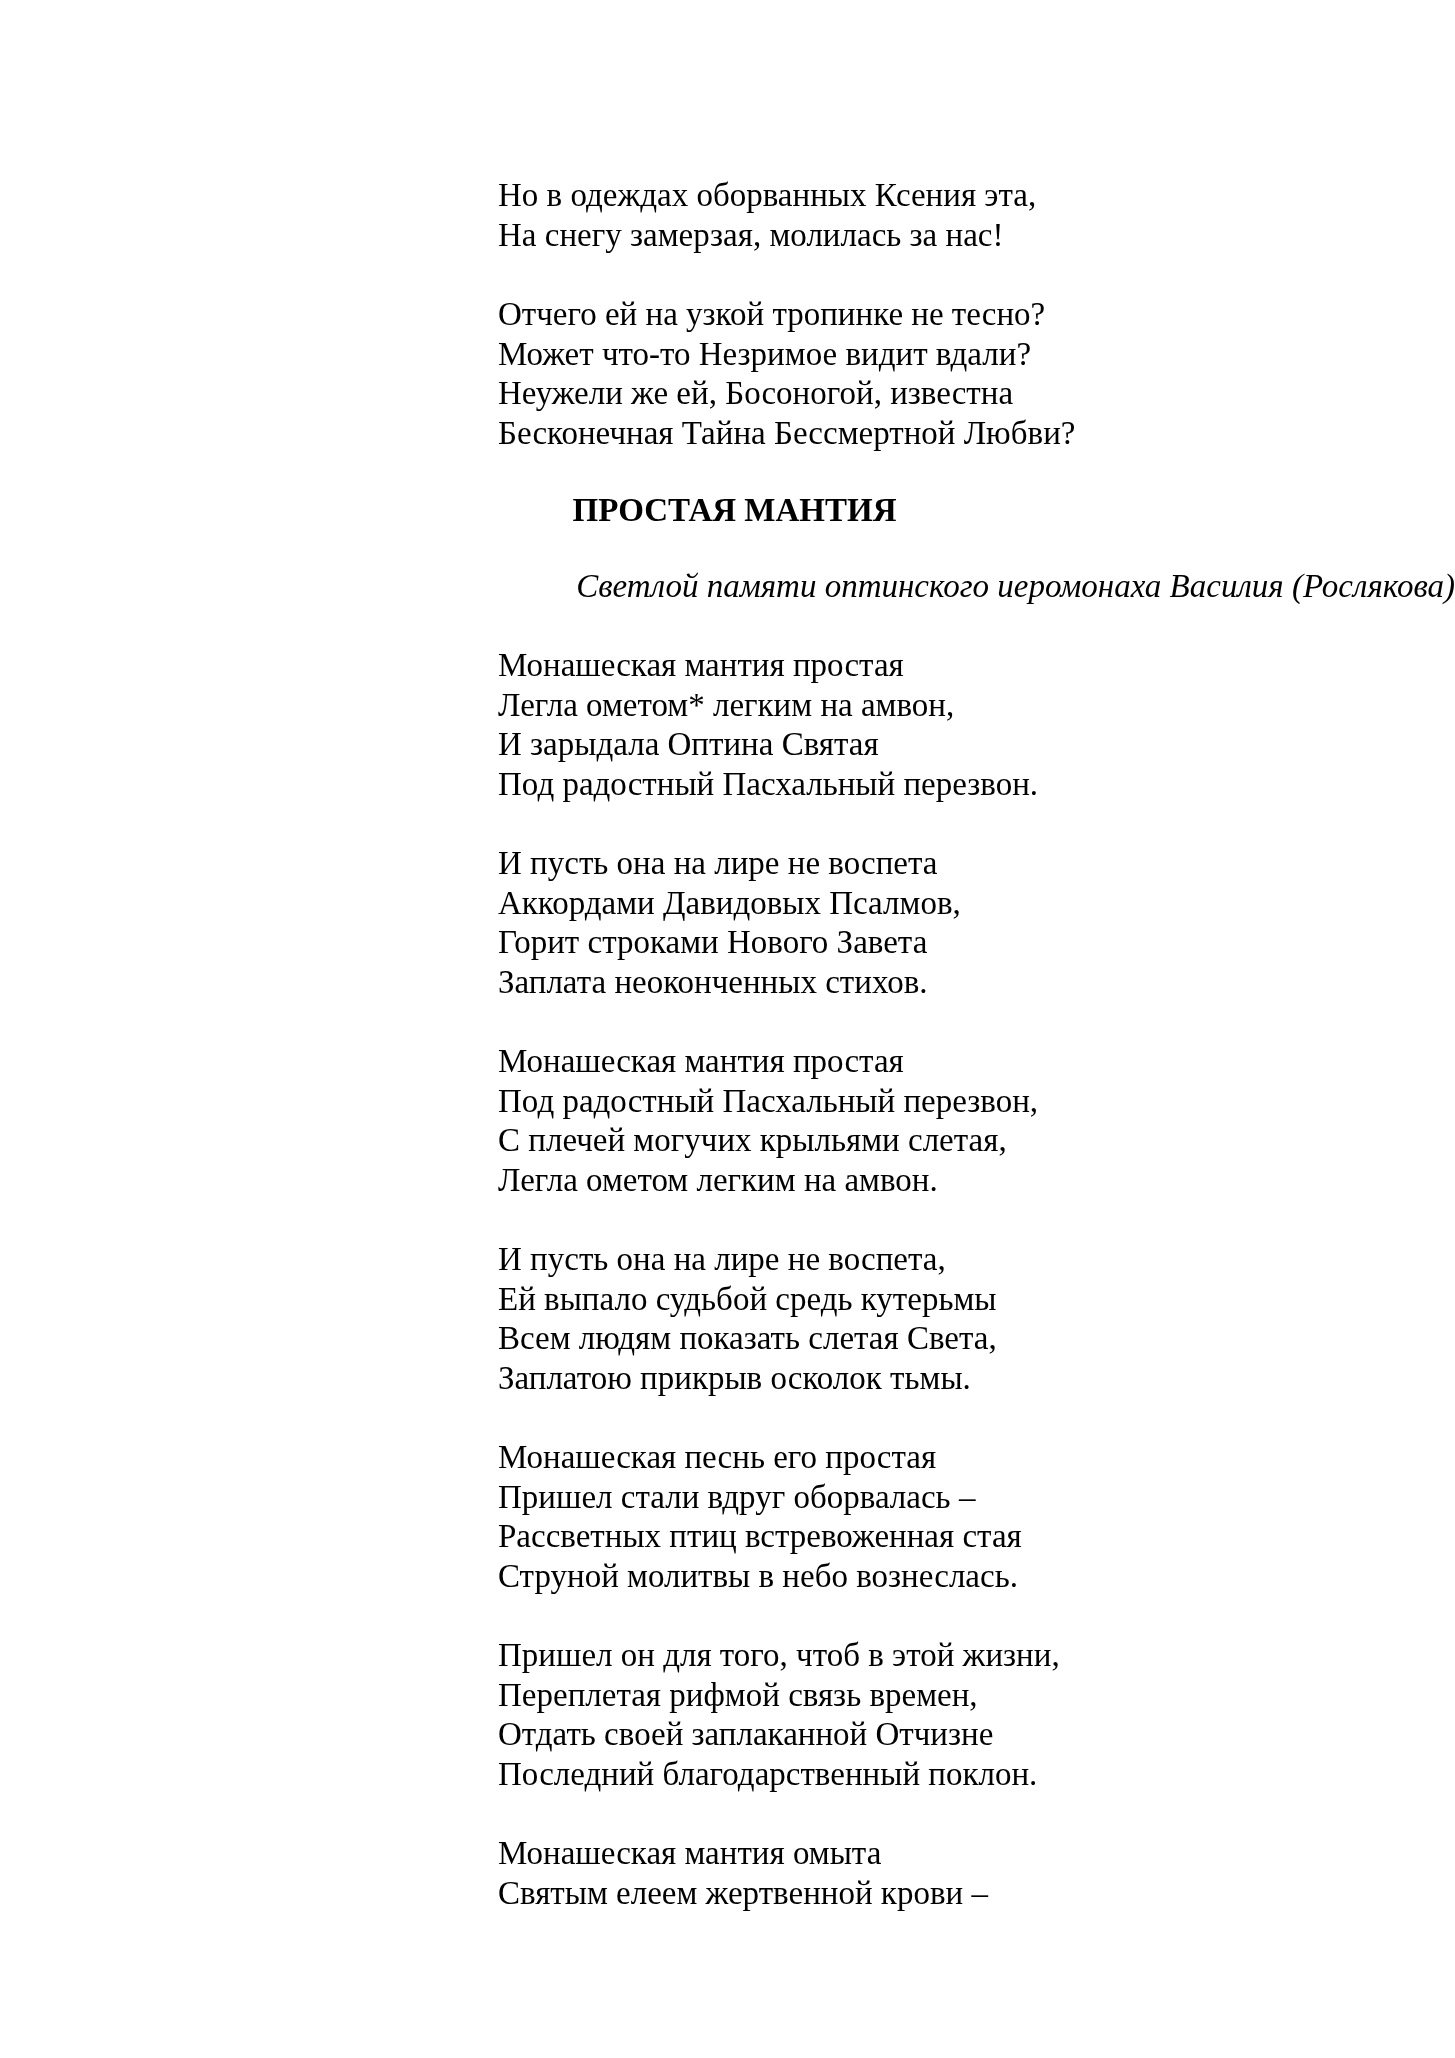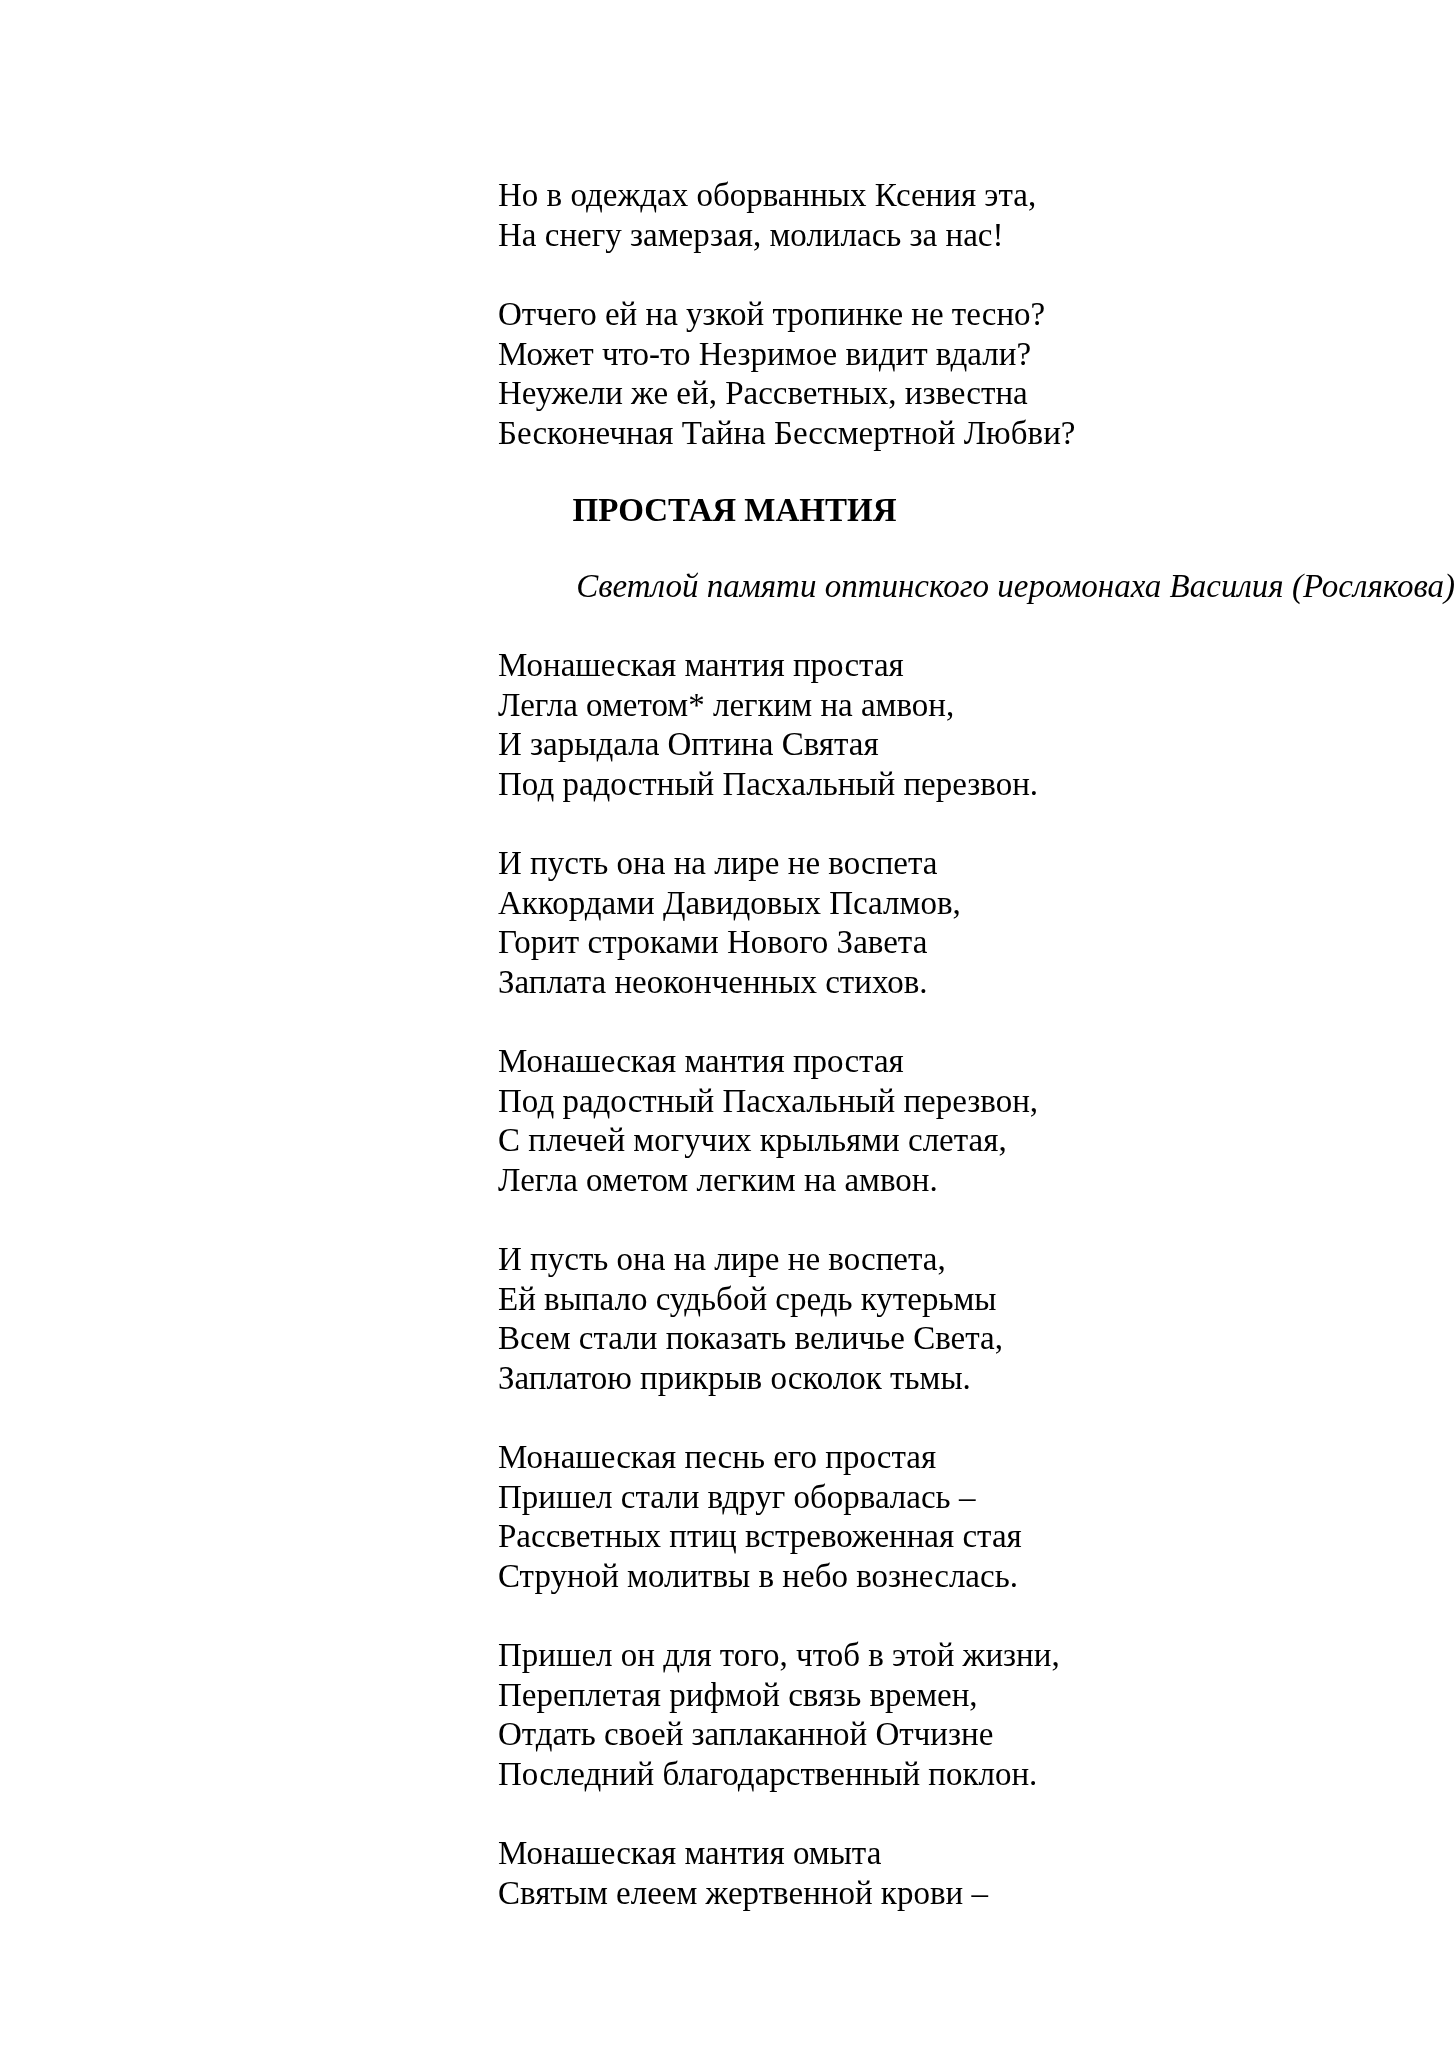--- a/index.html
+++ b/index.html
@@ -18,21 +18,21 @@
 
 <div class="page">
 
   <div class="block" style="top:176px">
     <div class="line">Но в одеждах оборванных Ксения эта,</div>
     <div class="line">На снегу замерзая, молилась за нас!</div>
   </div>
   <div class="block" style="top:295px">
     <div class="line">Отчего ей на узкой тропинке не тесно?</div>
     <div class="line">Может что-то Незримое видит вдали?</div>
-    <div class="line">Неужели же ей, Рассветных, известна</div>
+    <div class="line">Неужели же ей, Босоногой, известна</div>
     <div class="line">Бесконечная Тайна Бессмертной Любви?</div>
   </div>
 
   <div class="title">ПРОСТАЯ МАНТИЯ</div>
   <div class="dedication">Светлой памяти оптинского иеромонаха Василия (Рослякова)</div>
 
   <div class="block" style="top:646px">
     <div class="line">Монашеская мантия простая</div>
     <div class="line">Легла ометом* легким на амвон,</div>
     <div class="line">И зарыдала Оптина Святая</div>
@@ -46,21 +46,21 @@
   </div>
   <div class="block" style="top:1042px">
     <div class="line">Монашеская мантия простая</div>
     <div class="line">Под радостный Пасхальный перезвон,</div>
     <div class="line">С плечей могучих крыльями слетая,</div>
     <div class="line">Легла ометом легким на амвон.</div>
   </div>
   <div class="block" style="top:1240px">
     <div class="line">И пусть она на лире не воспета,</div>
     <div class="line">Ей выпало судьбой средь кутерьмы</div>
-    <div class="line">Всем стали показать величье Света,</div>
+    <div class="line">Всем людям показать слетая Света,</div>
     <div class="line">Заплатою прикрыв осколок тьмы.</div>
   </div>
   <div class="block" style="top:1438px">
     <div class="line">Монашеская песнь его простая</div>
     <div class="line">Пришел стали вдруг оборвалась –</div>
     <div class="line">Рассветных птиц встревоженная стая</div>
     <div class="line">Струной молитвы в небо вознеслась.</div>
   </div>
   <div class="block" style="top:1636px">
     <div class="line">Пришел он для того, чтоб в этой жизни,</div>

